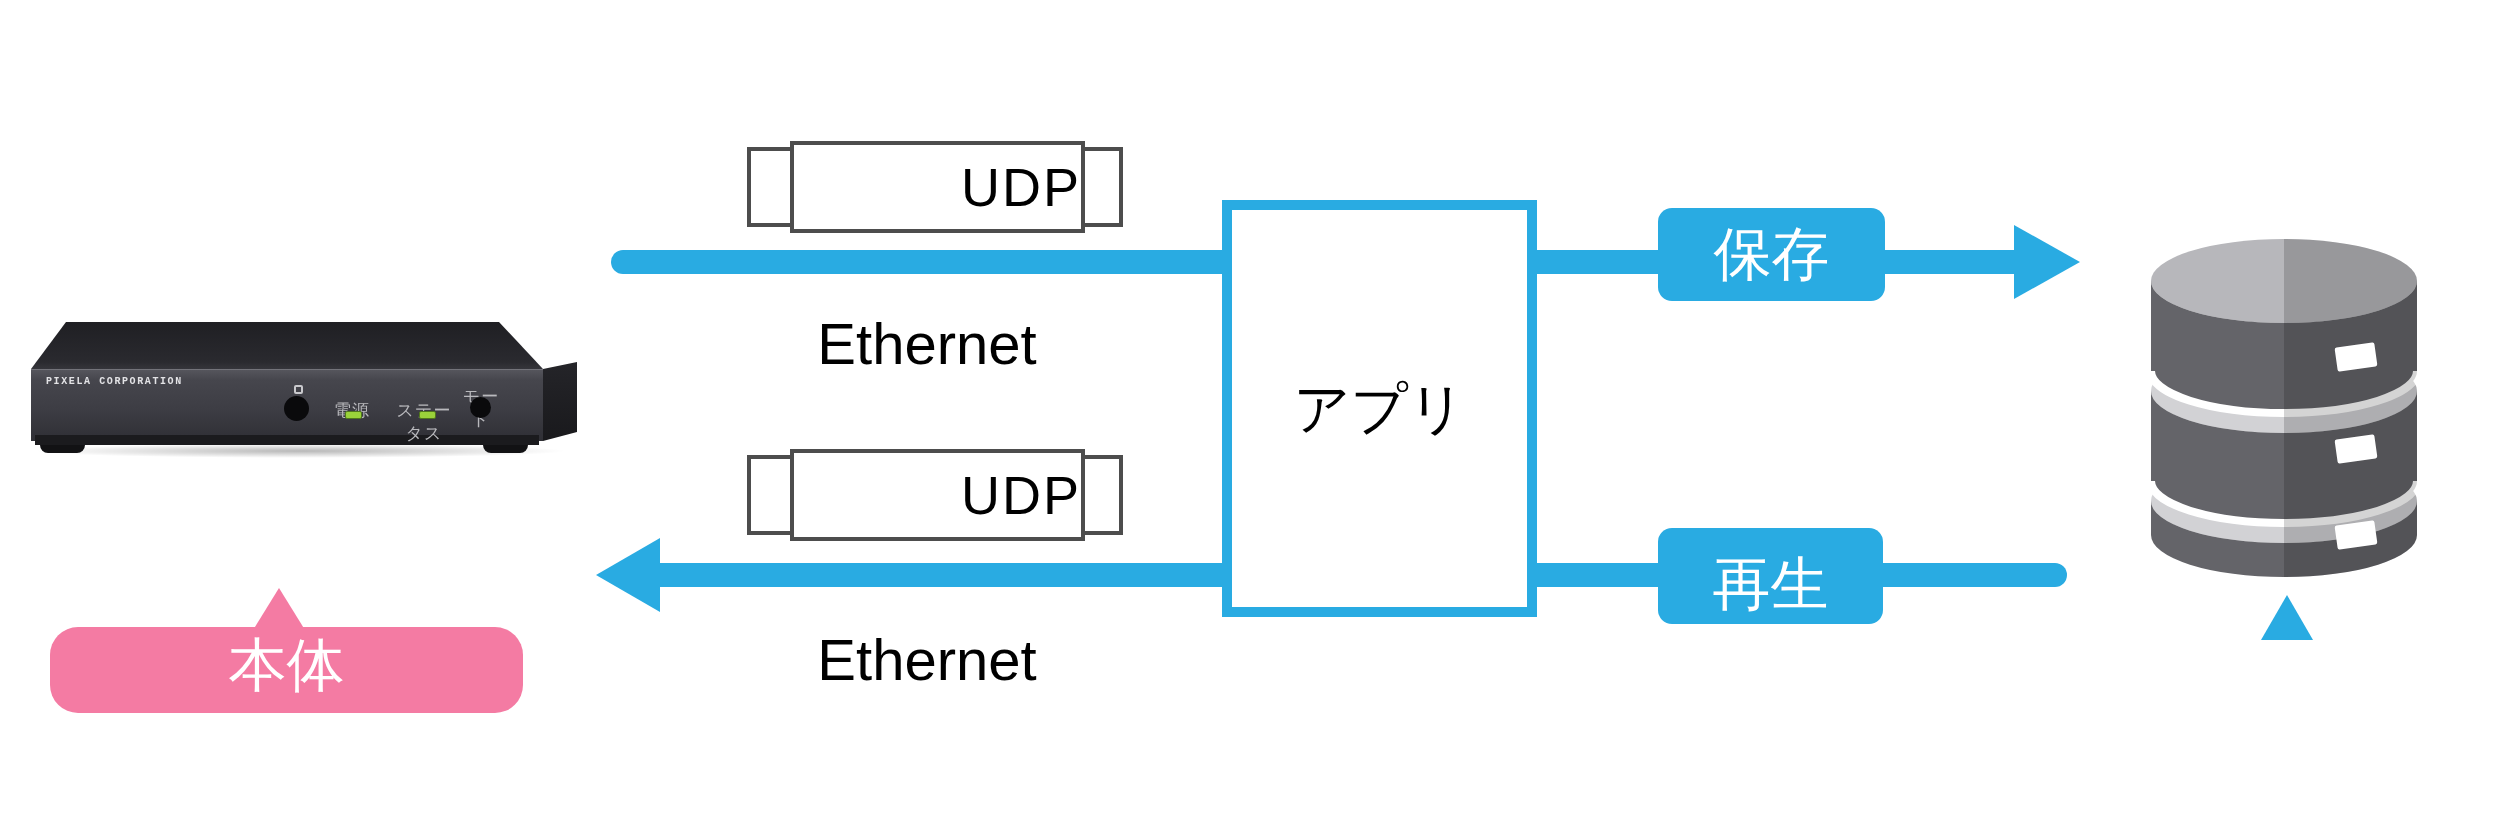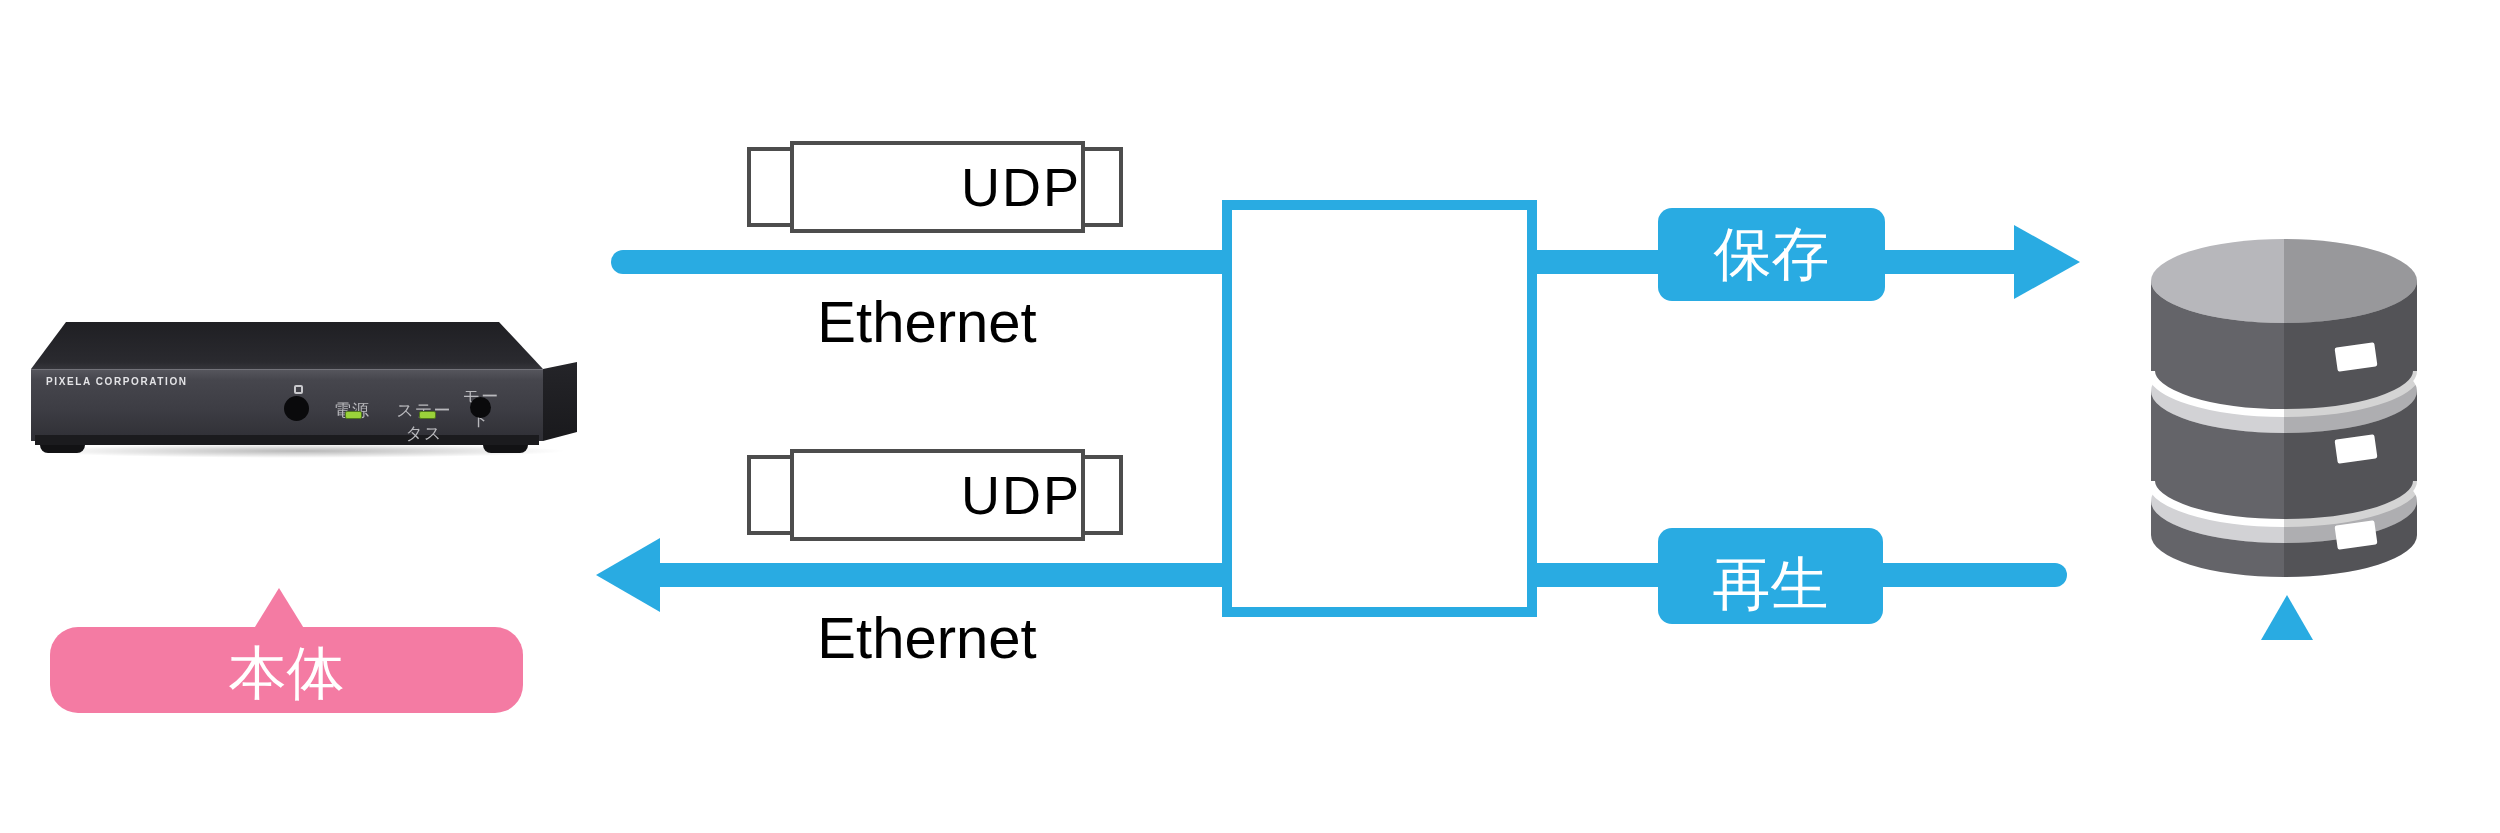--- a/index.html
+++ b/index.html
@@ -24,36 +24,36 @@
   
   .pkt-outer{position:absolute;width:376px;height:80px;background:#fff;
     border:4px solid var(--packet-border);z-index:2;}
   .pkt-mid{position:absolute;width:295px;height:92px;background:#fff;
     border:4px solid var(--packet-border);z-index:3;display:flex;align-items:center;
     justify-content:flex-end;font-size:54px;color:#000;letter-spacing:2px;}
   .pkt-outer.one{left:747px;top:147px;} .pkt-mid.one{left:790px;top:141px;}
   .pkt-outer.two{left:747px;top:455px;} .pkt-mid.two{left:790px;top:449px;}
 
   .ethernet{position:absolute;left:777px;width:300px;text-align:center;
-    font-size:58px;color:#000;z-index:2;}
+    font-size:58px;color:#000;z-index:2;margin-top:22px;}
   .ethernet.top{top:288px;} .ethernet.bottom{top:604px;}
 
   
   .appbox{position:absolute;left:1222px;top:200px;width:315px;height:417px;background:#fff;
     border:10px solid var(--accent-blue);z-index:4;display:flex;flex-direction:column;
     align-items:center;justify-content:center;font-size:56px;color:#000;line-height:1.35;}
 
   
   .chip{position:absolute;background:var(--accent-blue);color:#fff;border-radius:14px;
     display:flex;align-items:center;justify-content:center;font-size:58px;z-index:4;}
   .chip.save{left:1658px;top:208px;width:227px;height:93px;font-family:Liberation Mono, monospace;}
   .chip.play{left:1658px;top:528px;width:225px;height:96px;align-items:flex-end;}
 
   
-  .bubble{position:absolute;display:flex;align-items:flex-end;justify-content:center;
+  .bubble{position:absolute;display:flex;align-items:flex-start;justify-content:center;
     color:#fff;z-index:4;}
   .bubble.device{left:50px;top:627px;width:473px;height:86px;background:var(--label-pink);
     border-radius:28px;font-size:58px;}
   .bubble.hdd{left:2130px;top:637px;width:308px;height:83px;background:var(--accent-blue);
     border-radius:18px;font-size:56px;}
   .tail{position:absolute;clip-path:polygon(50% 0,100% 100%,0 100%);z-index:4;}
   .tail.device{left:253px;top:588px;width:52px;height:42px;background:var(--label-pink);}
   .tail.hdd{left:2261px;top:595px;width:52px;height:45px;background:var(--accent-blue);}
 
   
@@ -70,21 +70,21 @@
   .dev-side{left:0;top:0;width:555px;height:130px;
     clip-path:polygon(518px 51px,552px 44px,552px 114px,518px 123px);
     background:linear-gradient(180deg,#2b2b30,#18181b);}
   .dev-front{left:6px;top:51px;width:512px;height:72px;
     background:linear-gradient(180deg,#55555c 0%,#46464d 14%,#3d3d44 55%,#2f2f35 100%);
     border-top:1px solid #73737a;}
   .dev-chamfer{left:10px;top:117px;width:504px;height:10px;background:#1b1b1e;}
   .dev-foot{width:45px;height:16px;background:#121214;border-radius:0 0 8px 8px;top:119px;}
   .dev-foot.l{left:15px;} .dev-foot.r{left:458px;}
   .dev-brand{left:21px;top:58px;font-size:10px;font-weight:bold;letter-spacing:1.6px;
-    color:#e3e3e6;}
+    color:#e3e3e6;font-family:Liberation Mono, monospace;}
   .ir-mark{left:269px;top:67px;width:9px;height:9px;border:2px solid #c9c9cd;border-radius:2px;}
   .ir-circle{left:259px;top:78px;width:25px;height:25px;border-radius:50%;background:#0a0a0c;}
   .dev-lbl{font-size:17px;color:#b9b9bd;text-align:center;letter-spacing:1px;}
   .lbl-power{left:307px;top:81px;width:40px;} .lbl-status{left:369px;top:81px;width:60px;}
   .lbl-mode{left:431px;top:67px;width:50px;}
   .led{width:17px;height:8px;border-radius:2px;background:var(--led-green);
     border:1px solid #50771c;top:93px;}
   .led.power{left:320px;} .led.status{left:394px;}
   .mode-btn{left:445px;top:79px;width:21px;height:21px;border-radius:50%;background:#0a0a0c;}
 </style>
@@ -104,20 +104,21 @@
   </div>
   <div class="ethernet top">Ethernet</div>
 
   <div class="pkt-outer two"></div>
   <div class="pkt-mid two">
     <span>UDP</span>
   </div>
   <div class="ethernet bottom">Ethernet</div>
 
   <div class="appbox">
+    <span>アプリ</span>
   </div>
 
   <div class="chip save">
     <span>保存</span>
   </div>
   <div class="chip play">
     <span>再生</span>
   </div>
 
   <div class="device">

